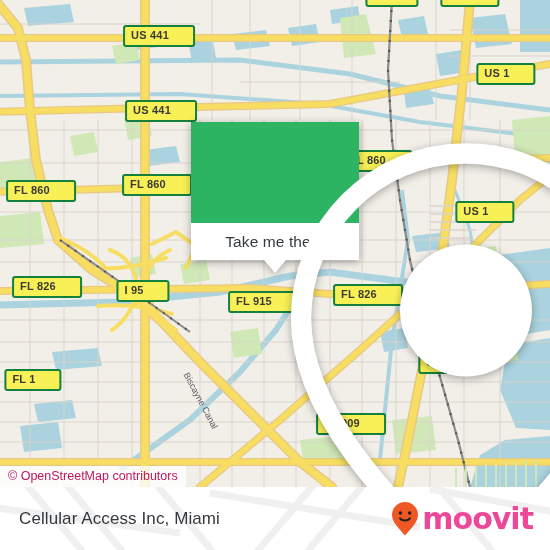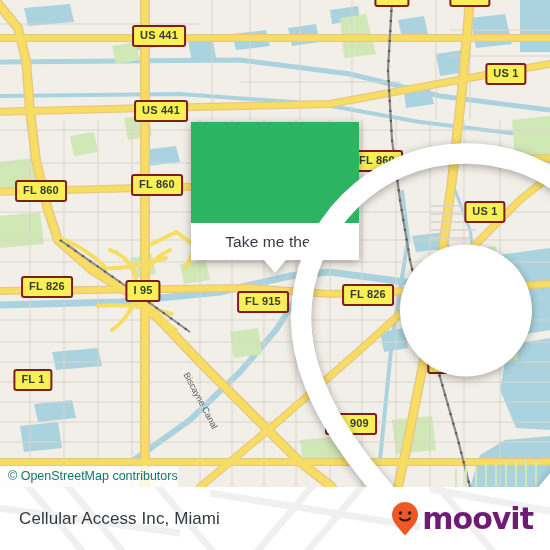--- a/index.html
+++ b/index.html
@@ -14,27 +14,27 @@
   .map{
     position:absolute;left:0;top:0;width:550px;height:487px;
     background:#f2efe9;overflow:hidden;
   }
   .map svg{position:absolute;left:0;top:0;width:550px;height:487px;display:block;}
 
   
   .shield{
     position:absolute;
     background:#f7f056;
-    border:2px solid #7f1d1d;
+    border:2px solid #15803d;
     border-radius:3px;
     color:#3b3b32;
     font-size:11px;
     font-weight:bold;
     line-height:1;
-    padding:3px 6px 4px 6px;
+    padding:3px 24px 4px 6px;
     white-space:nowrap;
     letter-spacing:.2px;
     font-family:"Liberation Sans","DejaVu Sans",sans-serif;
     box-sizing:border-box;
     transform:translate(-50%,-50%);
   }
 
   
   .canal-label{
     position:absolute;
@@ -42,23 +42,23 @@
     color:#5b6168;
     white-space:nowrap;
     font-family:"Liberation Sans","DejaVu Sans",sans-serif;
     transform-origin:left center;
   }
 
   
   .attribution{
     position:absolute;left:0;bottom:0;
     background:rgba(255,255,255,.78);
-    color:#0f766e;
+    color:#be185d;
     font-size:12.5px;
-    padding:3px 0 4px 8px;
+    padding:3px 8px 4px 8px;
     white-space:nowrap;
     font-family:"Liberation Sans","DejaVu Sans",sans-serif;
   }
 
   
   .popup{
     position:absolute;
     left:191px;top:122px;width:168px;
     filter:drop-shadow(0 2px 4px rgba(0,0,0,.32));
   }
@@ -91,21 +91,21 @@
   .footer-watermark{position:absolute;left:0;top:0;width:550px;height:63px;}
   .footer-title{
     position:absolute;left:19px;top:50%;transform:translateY(-50%);
     font-size:17px;color:#34393f;letter-spacing:.1px;white-space:nowrap;
   }
   .brand{
     position:absolute;right:17px;top:50%;transform:translateY(-50%);
     display:flex;align-items:center;gap:2px;
   }
   .brand-text{
-    font-size:30px;color:#701a75;font-weight:bold;
+    font-size:30px;color:#ec4899;font-weight:bold;
     letter-spacing:-1px;line-height:1;
     font-family:"DejaVu Sans","Liberation Sans",sans-serif;
   }
 </style>
 </head>
 <body>
 
 <div id="app">
 
   <div class="map">

